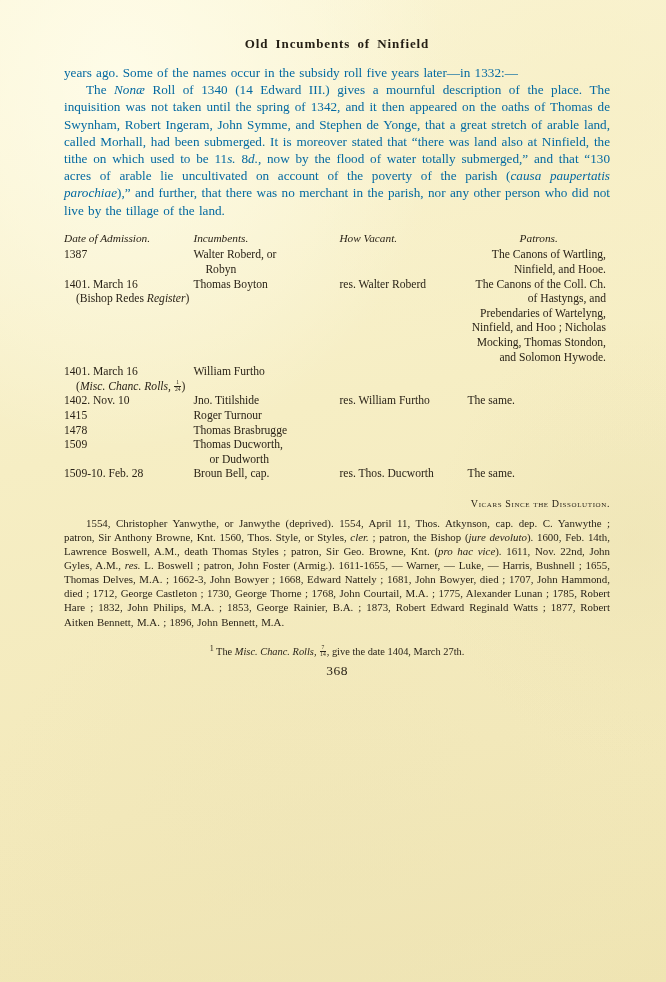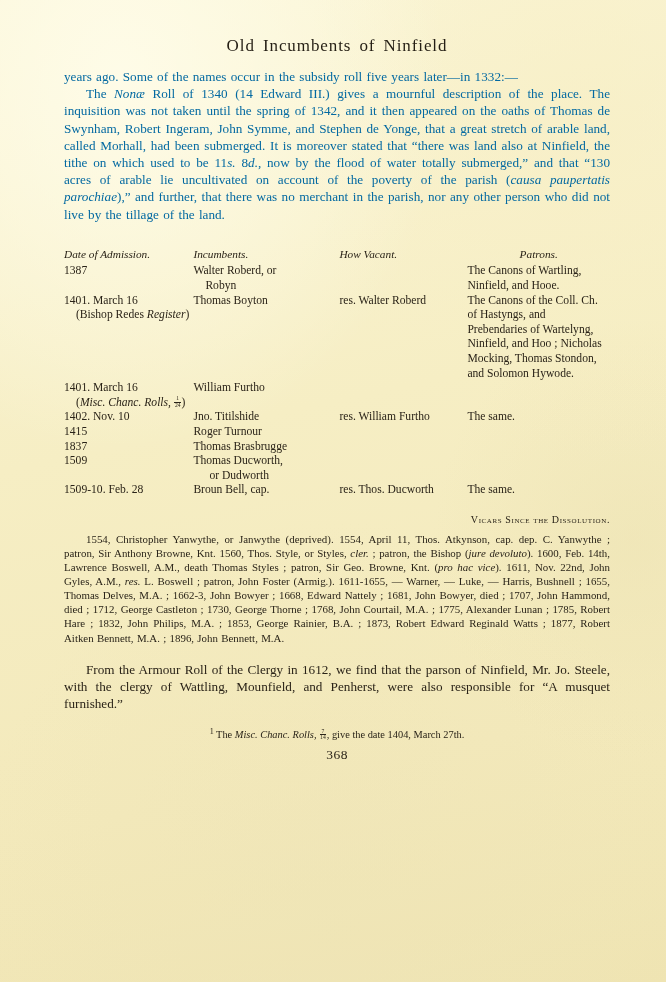--- a/index.html
+++ b/index.html
@@ -35,22 +35,22 @@
     padding: 0;
   }
   .content {
     position: absolute;
     left: 64px;
     right: 56px;
     top: 36px;
   }
 
   h1.title {
-    font-size: 17px;
-    font-weight: normal;
+    font-size: 13px;
+    font-weight: bold;
     text-align: center;
     margin: 0 0 12px 0;
     letter-spacing: 0.9px;
     word-spacing: 3px;
     color: #241e14;
   }
 
   p.body-par {
     font-size: 13.2px;
     line-height: 17.2px;
@@ -87,21 +87,21 @@
   }
   .frac .num { display: block; border-bottom: 0.6px solid #2a2419; padding: 0 0.5px; }
   .frac .den { display: block; padding: 0 0.5px; }
 
   
   table.incumbents {
     width: 100%;
     border-collapse: collapse;
     font-size: 11.6px;
     line-height: 14.6px;
-    margin-top: 24px;
+    margin-top: 12px;
   }
   table.incumbents th {
     font-weight: normal;
     font-style: italic;
     font-size: 11.3px;
     text-align: left;
     padding: 0 0 3px 0;
     vertical-align: top;
     white-space: nowrap;
   }
@@ -126,20 +126,21 @@
   }
   .pat-cell {
     display: block;
     padding-left: 0;
   }
   .pat-cell .wrap {
     display: block;
     text-indent: 0;
     padding-left: 16px;
     margin-left: -16px;
+    text-align: right;
   }
   .row-gap td { padding-top: 13px; }
   .row-gap-sm td { padding-top: 8px; }
   sup { font-size: 8px; vertical-align: super; line-height: 0; }
 
   h2.sect {
     text-align: right;
     font-size: 10px;
     font-weight: normal;
     font-variant: small-caps;
@@ -255,21 +256,21 @@
 
 
         <tr class="row-gap">
           <td class="c-date">1415</td>
           <td class="c-inc">Roger Turnour</td>
           <td class="c-vac"></td>
           <td class="c-pat"></td>
         </tr>
 
         <tr>
-          <td class="c-date">1837</td>
+          <td class="c-date">1478</td>
           <td class="c-inc">Thomas Brasbrugge</td>
           <td class="c-vac"></td>
           <td class="c-pat"></td>
         </tr>
 
         <tr>
           <td class="c-date">1509</td>
           <td class="c-inc">
             <span>Thomas Ducworth,</span>
             <span class="hang">or Dudworth</span>
@@ -285,20 +286,19 @@
           <td class="c-pat">The same.</td>
         </tr>
 
       </tbody>
     </table>
 
     <h2 class="sect">Vicars Since the Dissolution.</h2>
 
     <p class="dense"><span>1554, Christopher Yanwythe, or Janwythe (deprived).  1554, April 11, Thos. Atkynson, cap. dep. C. Yanwythe ; patron, Sir Anthony Browne, Knt.  1560, Thos. Style, or Styles, </span><i>cler.</i><span> ; patron, the Bishop (</span><i>jure devoluto</i><span>).  1600, Feb. 14th, Lawrence Boswell, A.M., death Thomas Styles ; patron, Sir Geo. Browne, Knt. (</span><i>pro hac vice</i><span>).  1611, Nov. 22nd, John Gyles, A.M., </span><i>res.</i><span> L. Boswell ; patron, John Foster (Armig.).  1611-1655, — Warner, — Luke, — Harris, Bushnell ; 1655, Thomas Delves, M.A. ; 1662-3, John Bowyer ; 1668, Edward Nattely ; 1681, John Bowyer, died ; 1707, John Hammond, died ; 1712, George Castleton ; 1730, George Thorne ; 1768, John Courtail, M.A. ; 1775, Alexander Lunan ; 1785, Robert Hare ; 1832, John Philips, M.A. ; 1853, George Rainier, B.A. ; 1873, Robert Edward Reginald Watts ; 1877, Robert Aitken Bennett, M.A. ; 1896, John Bennett, M.A.</span></p>
 
-    <p class="closing">From the Armour Roll of the Clergy in 1612, we find that the parson of Ninfield, Mr. Jo. Steele, with the clergy of Wattling, Mounfield, and Penherst, were also responsible for “A musquet furnished.”</p>
 
     <p class="footnote"><sup>1</sup><span> The </span><i>Misc. Chanc. Rolls,</i>&nbsp;<span class="frac"><span class="num">7</span><span class="den">14</span></span><span>, give the date 1404, March 27th.</span></p>
 
     <div class="folio">368</div>
 
   </div>
 </div>
 
 </body></html>

